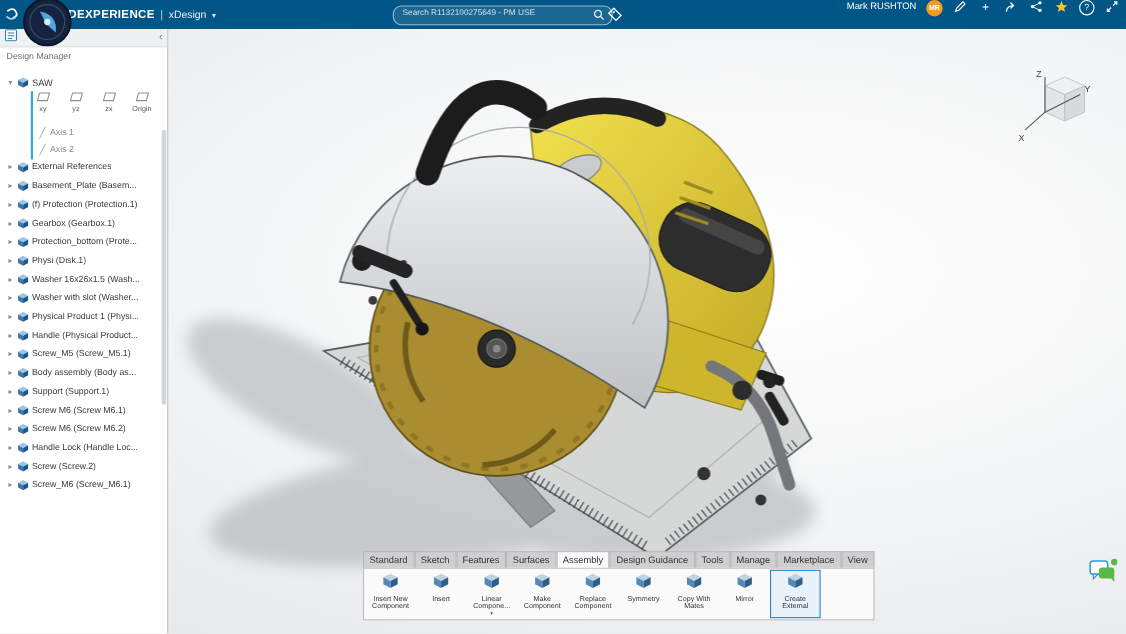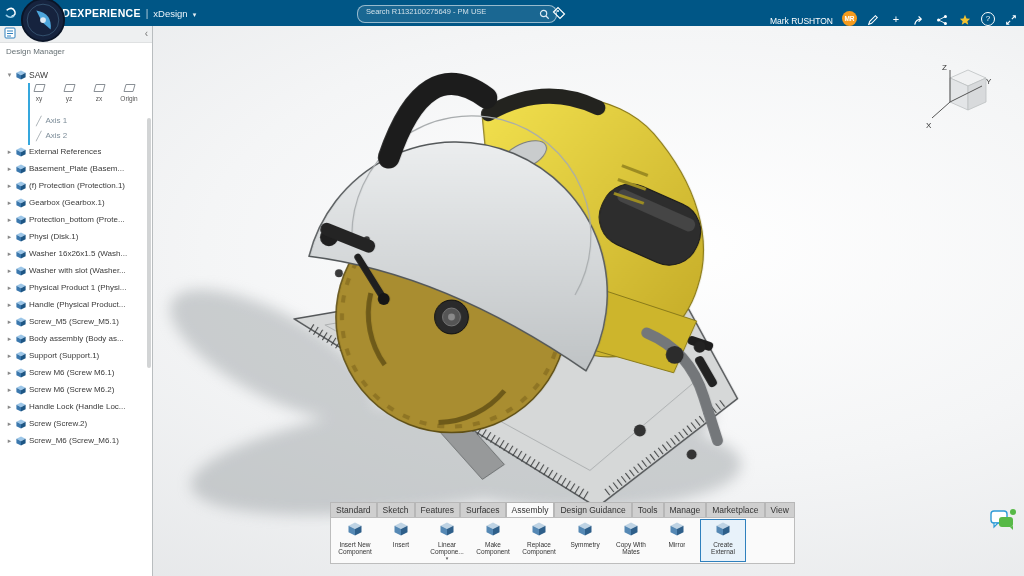--- a/index.html
+++ b/index.html
@@ -15,21 +15,21 @@
   .brand-div{font-size:10px;opacity:.7;}
   .brand-app{font-size:9.5px;color:#eaf3fa;}
   .brand-chev{font-size:7px;opacity:.9;}
   .search{position:absolute;left:357px;top:5px;width:186px;height:16px;
           border:1px solid rgba(255,255,255,.55);border-radius:8px;display:flex;
           align-items:flex-start;padding:0 6px;background:rgba(255,255,255,.10);}
   .search input{flex:1;background:transparent;border:none;outline:none;color:#fff;
           font-size:7.5px;font-family:"Liberation Sans",sans-serif;}
   .search input::placeholder{color:rgba(255,255,255,.8);}
   .tag-btn{position:absolute;left:552px;top:6px;width:14px;height:14px;}
-  .tb-right{position:absolute;right:6px;top:0;height:26px;display:flex;align-items:flex-end;gap:9px;}
+  .tb-right{position:absolute;right:6px;top:0;height:26px;display:flex;align-items:flex-start;gap:9px;}
   .tb-user{font-size:8.5px;white-space:nowrap;}
   .tb-avatar{width:15px;height:15px;border-radius:50%;background:#f59b1e;color:#fff;
           font-size:6.5px;font-weight:bold;display:flex;align-items:center;justify-content:center;}
   .tb-ic{font-size:11px;color:#fff;width:14px;text-align:center;line-height:14px;cursor:default;}
   .tb-ic svg{display:block;margin:0 auto;}
   .tb-help{border:1px solid #fff;border-radius:50%;width:12px;height:12px;font-size:8px;line-height:12px;}
 
   .compass{position:absolute;top:-3px;left:20px;width:46px;height:46px;z-index:40;}
 
   

